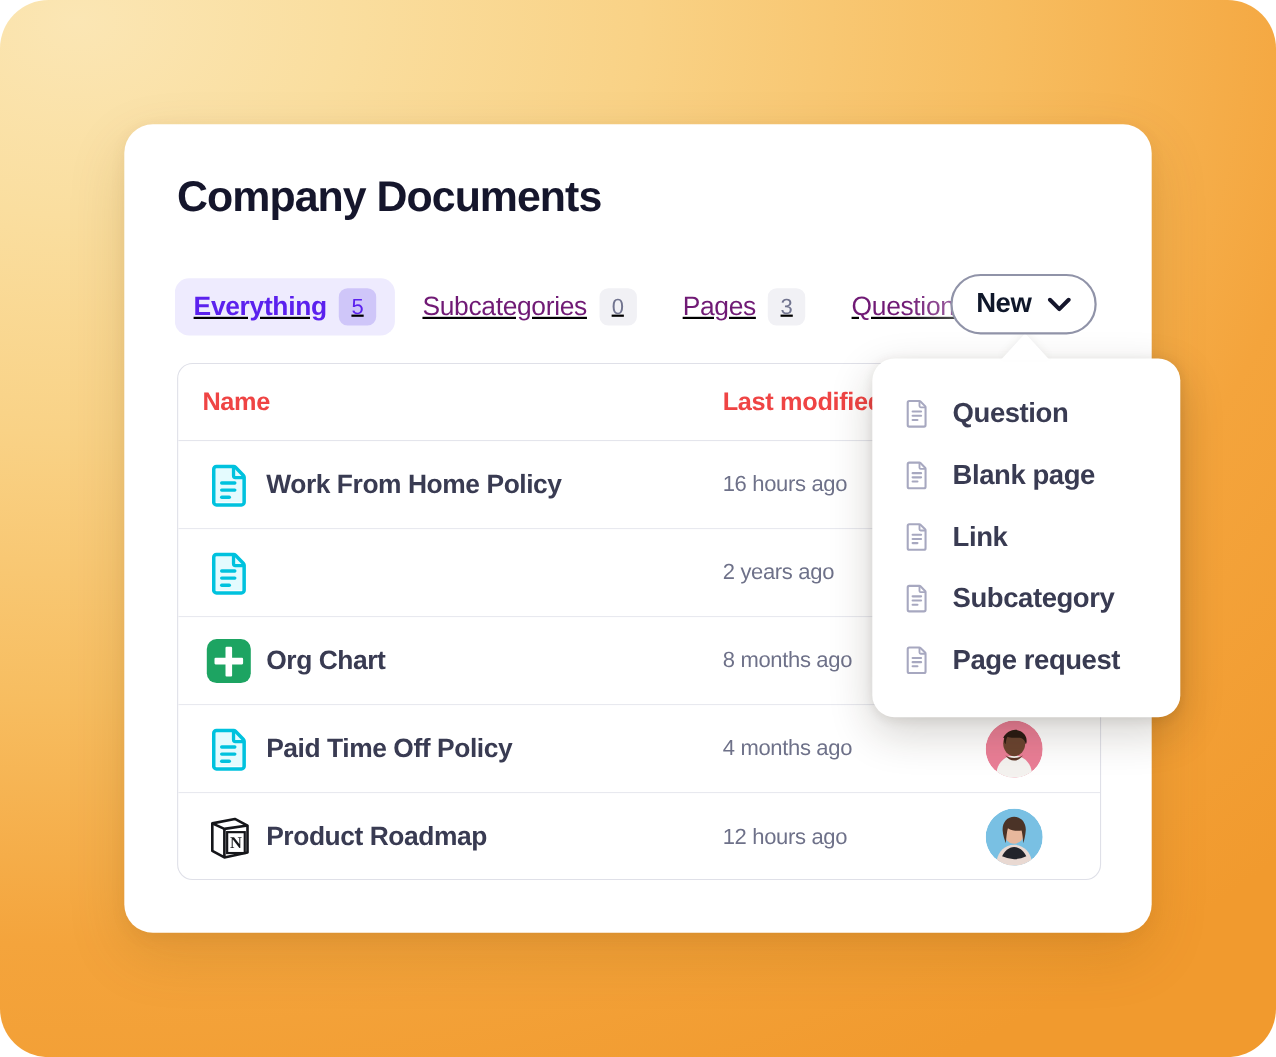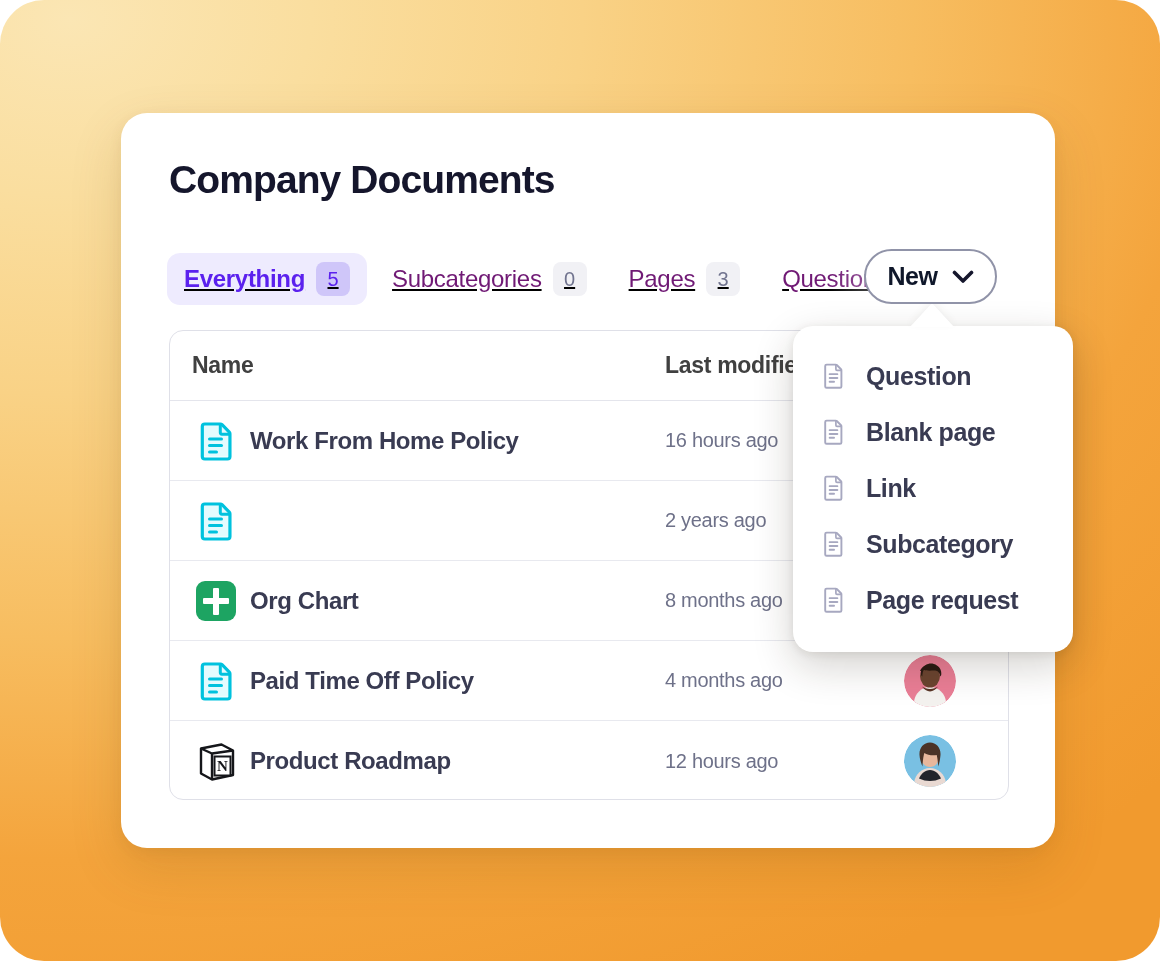--- a/index.html
+++ b/index.html
@@ -31,21 +31,20 @@
 
   
   #card {
     position: absolute;
     left: 113px; top: 113px;
     width: 934px; height: 735px;
     background: #ffffff;
     border-radius: 26px;
     box-shadow: 0 20px 52px rgba(120, 72, 10, 0.16),
                 0 4px 14px rgba(120, 72, 10, 0.07);
-    margin-left: 8px;
   }
 
   
   #page-title {
     position: absolute;
     left: 48px; top: 45px;
     font-size: 39px;
     font-weight: bold;
     letter-spacing: -0.9px;
     color: #15162c;
@@ -177,21 +176,21 @@
     display: flex;
     align-items: center;
     height: 70px;
     border-bottom: 1px solid #e4e5ec;
     padding: 0 0 0 22px;
   }
   .th {
     font-size: 23px;
     font-weight: bold;
     letter-spacing: -0.3px;
-    color: #404040;
+    color: #ef4444;
   }
   .th.name { width: 473px; }
   .th.modified { flex: 1; }
 
   .row {
     display: flex;
     align-items: center;
     height: 80px;
     padding: 0 0 0 22px;
     border-bottom: 1px solid #e8e9ef;

